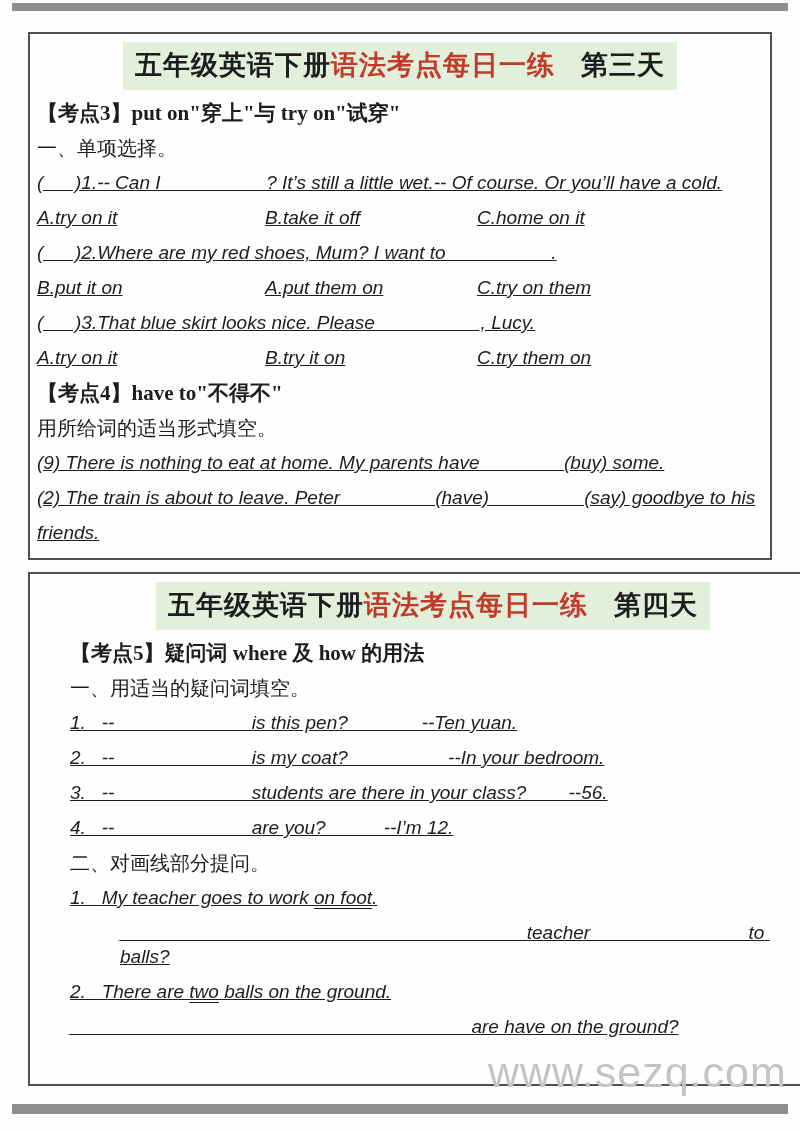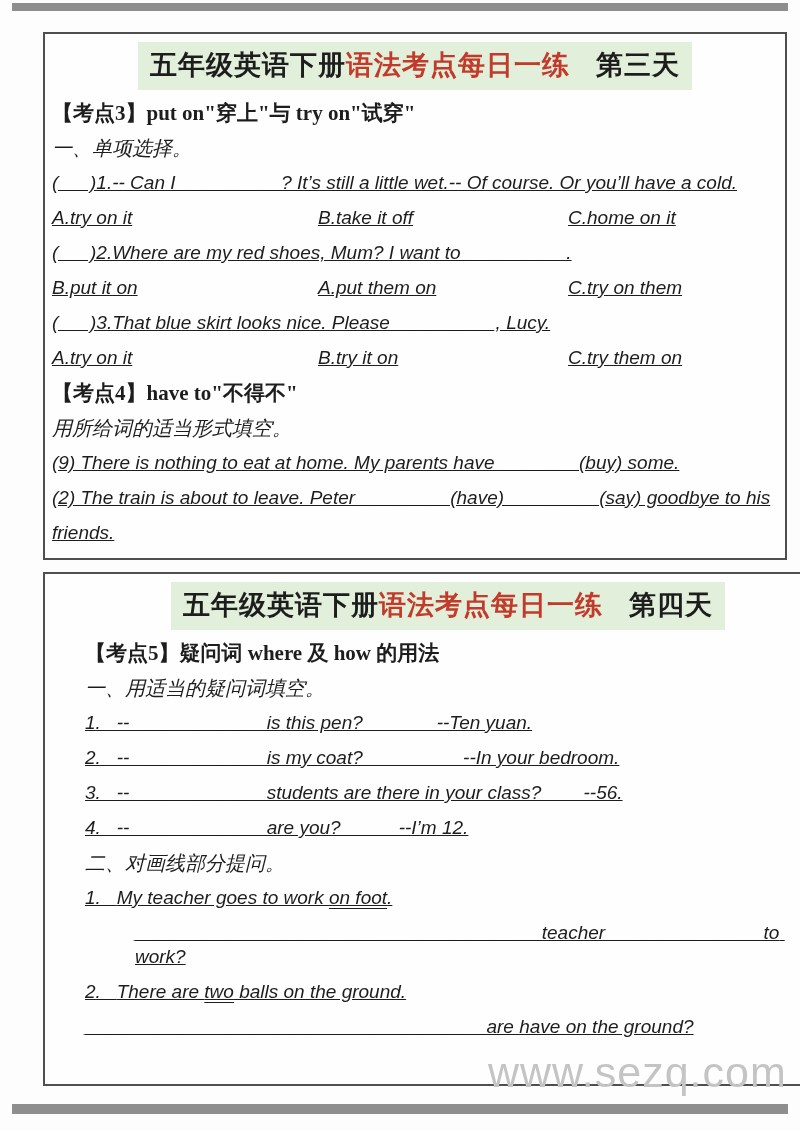--- a/index.html
+++ b/index.html
@@ -1,34 +1,34 @@
 <!DOCTYPE html>
 <html><head>
 <meta charset="utf-8">
 <style>
   html,body{margin:0;padding:0;background:#ffffff;}
   .page{position:relative;width:800px;height:1131px;background:#fdfdfd;overflow:hidden;
         font-family:"Liberation Serif","DejaVu Serif",serif;color:#1d1d1d;}
   .hbar{position:absolute;left:12px;width:776px;background:#8e8e8e;}
   .hbar.top{top:3px;height:8px;}
   .hbar.bottom{top:1104px;height:10px;}
-  .bx{position:absolute;left:43px;width:726px;border:2px solid #4f4f4f;background:#fefefe;
+  .bx{position:absolute;left:28px;width:726px;border:2px solid #4f4f4f;background:#fefefe;
       padding:4px 7px 6px 7px;overflow:hidden;}
   .bx1{top:32px;height:514px;}
   .bx2{top:572px;height:500px;padding-left:40px;}
   .ttl{text-align:center;margin:4px 0 0 0;}
   .band{display:inline-block;background:#e2efda;padding:5px 12px 7px 12px;
         font-size:27px;font-weight:bold;letter-spacing:1px;}
   .red{color:#c23a2a;}
   .day{margin-left:26px;}
   .bx p{margin:11px 0 0 0;line-height:24px;white-space:pre-wrap;}
   .kd{font-size:21px;font-weight:bold;}
-  .zh{font-size:20px;font-style:italic;}
+  .zh{font-size:20px;}
   .en{font-size:19px;font-style:italic;font-family:"Liberation Sans","DejaVu Sans",sans-serif;text-decoration:underline;}
-  .opts{display:grid;grid-template-columns:228px 212px 1fr;gap:38px;}
+  .opts{display:grid;grid-template-columns:228px 212px 1fr;}
   .u{text-decoration:underline;text-underline-offset:4px;margin-top:12px;}
   .ind{padding-left:50px;}
   .watermark{position:absolute;left:488px;top:1048px;font-size:43px;color:#c4c4c4;
              font-family:"Liberation Sans","DejaVu Sans",sans-serif;letter-spacing:1px;z-index:5;}
 </style>
 </head>
 <body>
 
 <div class="page">
 
@@ -79,21 +79,21 @@
     <p class="zh">一、用适当的疑问词填空。</p>
 
     <p class="en">1.   --   __________   is this pen?              --Ten yuan.</p>
     <p class="en">2.   --   __________   is my coat?                   --In your bedroom.</p>
     <p class="en">3.   --   __________   students are there in your class?        --56.</p>
     <p class="en">4.   --   __________   are you?           --I’m 12.</p>
 
     <p class="zh">二、对画线部分提问。</p>
 
     <p class="en"><span>1.   </span><span>My teacher goes to work </span><span class="u">on foot</span><span>.</span></p>
-    <p class="en ind">__________      __________      __________     teacher     __________     to work?</p>
+    <p class="en ind">__________      __________      __________     teacher     __________     to balls?</p>
 
     <p class="en"><span>2.   </span><span>There are </span><span class="u">two</span><span> balls on the ground.</span></p>
     <p class="en">__________      __________      __________    are have on the ground?</p>
 
   </div>
 
   <div class="watermark">www.sezq.com</div>
 
   <div class="hbar bottom"></div>
 </div>

